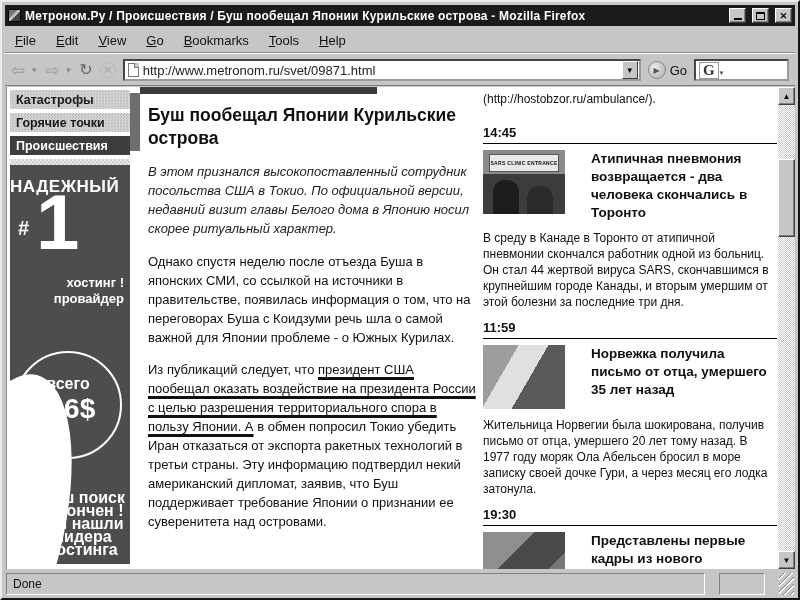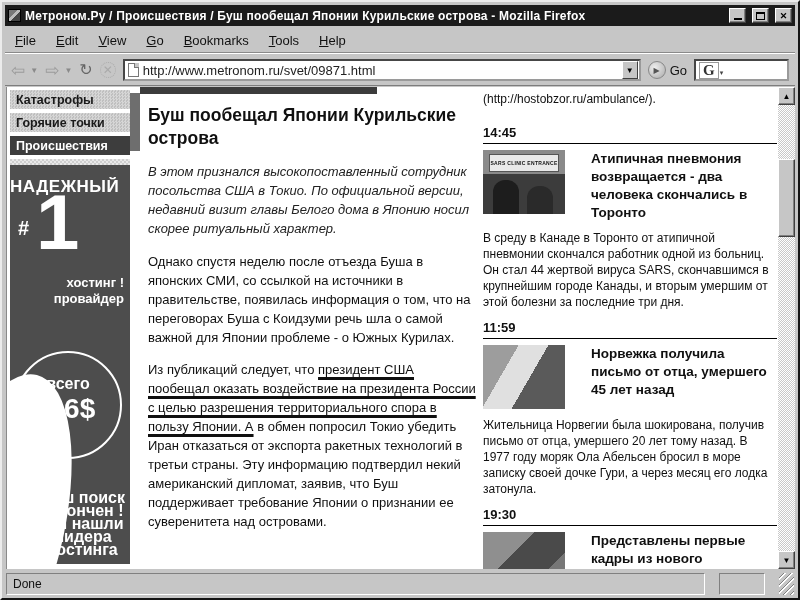--- a/index.html
+++ b/index.html
@@ -241,21 +241,21 @@
         <div class="thumb t1">
           <div class="sign">SARS CLINIC ENTRANCE</div>
         </div>
         <div class="news-head">Атипичная пневмония возвращается - два человека скончались в Торонто</div>
       </div>
       <div class="news-body">В среду в Канаде в Торонто от атипичной пневмонии скончался работник одной из больниц. Он стал 44 жертвой вируса SARS, скончавшимся в крупнейшим городе Канады, и вторым умершим от этой болезни за последние три дня.</div>
 
       <div class="news-time">11:59</div>
       <div class="news-row">
         <div class="thumb t2"></div>
-        <div class="news-head">Норвежка получила письмо от отца, умершего 45 лет назад</div>
+        <div class="news-head">Норвежка получила письмо от отца, умершего 35 лет назад</div>
       </div>
       <div class="news-body">Жительница Норвегии была шокирована, получив письмо от отца, умершего 20 лет тому назад. В 1977 году моряк Ола Абельсен бросил в море записку своей дочке Гури, а через месяц его лодка затонула.</div>
 
       <div class="news-time">19:30</div>
       <div class="news-row">
         <div class="thumb t3"></div>
         <div class="news-head">Представлены первые кадры из нового</div>
       </div>
     </div>
 

